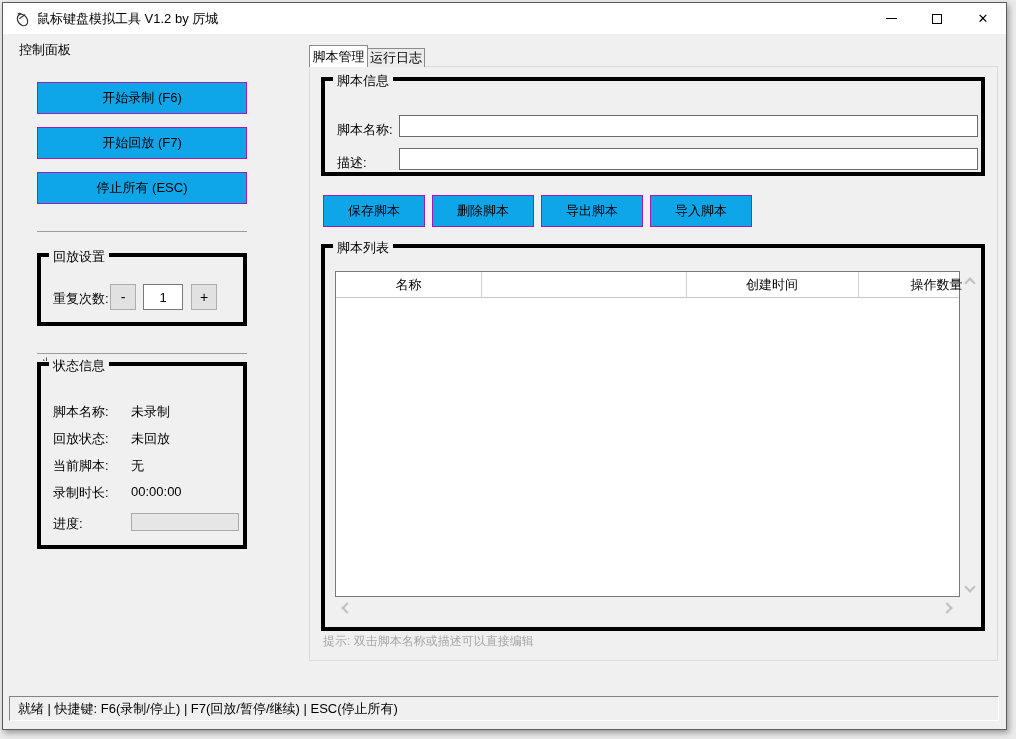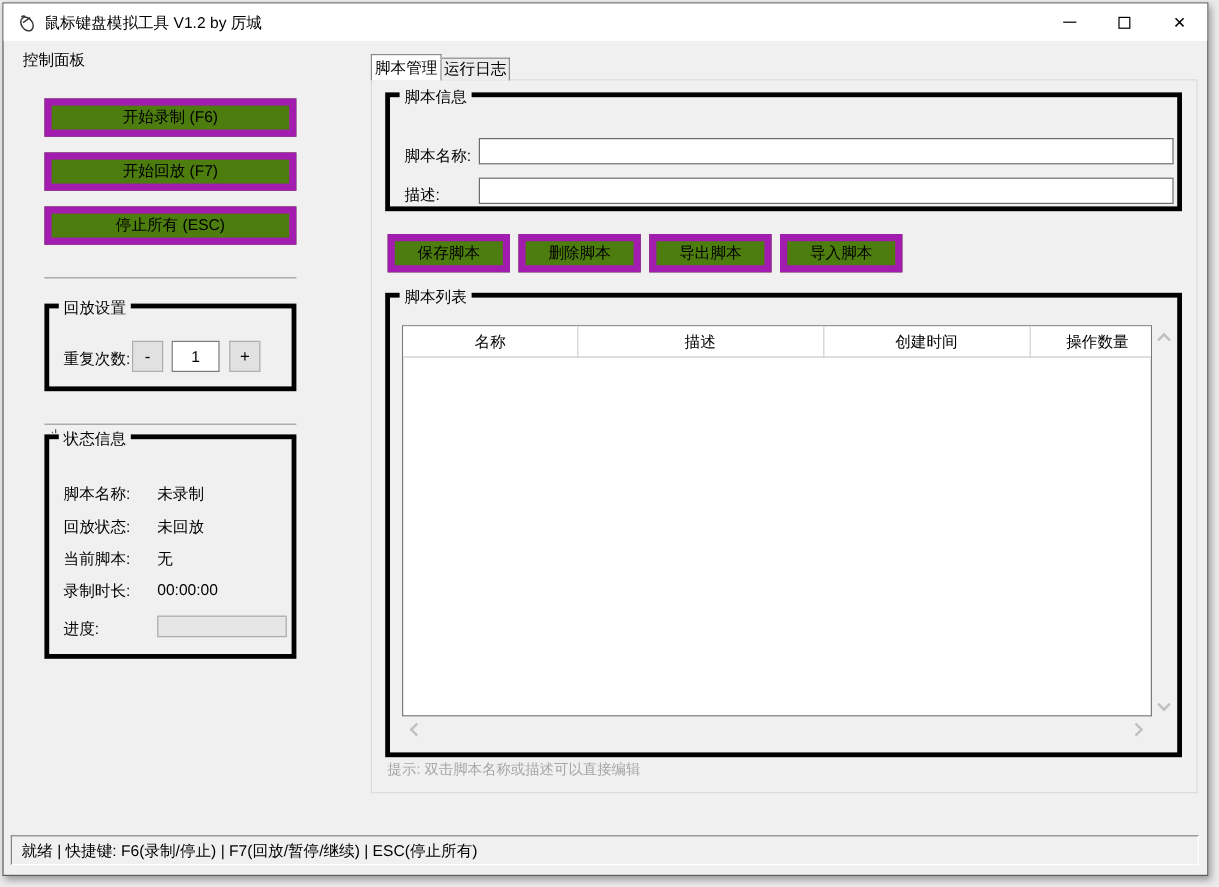--- a/index.html
+++ b/index.html
@@ -16,21 +16,21 @@
   .title-text { margin-left:6px; font-size:13px; color:#000; }
   .win-controls { position:absolute; right:0; top:0; height:31px; display:flex; }
   .wc { width:46px; height:31px; display:flex; align-items:center; justify-content:center;
     cursor:default; }
   .minbar { display:block; width:11px; height:1px; background:#000; }
   .maxbox { display:block; width:10px; height:10px; border:1px solid #000; }
   .wc.close span { font-size:13px; color:#000; line-height:1; }
 
   
   .lbl { position:absolute; font-size:13px; color:#000; white-space:nowrap; }
-  .btn { position:absolute; background:#4d7c0f; border:6px solid #a21caf; font-size:13px;
+  .btn { position:absolute; background:#0ea5e9; border:1px solid #a21caf; font-size:13px;
     color:#000; display:flex; align-items:center; justify-content:center; cursor:default;
     font-family:inherit; }
   .groupbox { position:absolute; border:4px solid #000000; }
   .groupbox > .gtitle { position:absolute; top:-9px; left:8px; background:#f0f0f0;
     padding:0 4px; font-size:13px; color:#000; white-space:nowrap; }
   .sep { position:absolute; height:1px; background:#9c9c9c; }
   .tinput { position:absolute; background:#fff; border:1px solid #6b6b6b; font-size:13px;
     padding:0 6px; font-family:inherit; color:#000; }
 
   
@@ -173,23 +173,22 @@
     <button class="btn" style="left:429px; top:192px; width:102px; height:32px;">删除脚本</button>
     <button class="btn" style="left:538px; top:192px; width:102px; height:32px;">导出脚本</button>
     <button class="btn" style="left:647px; top:192px; width:102px; height:32px;">导入脚本</button>
 
     <div class="groupbox" style="left:318px; top:241px; width:664px; height:387px;">
       <span class="gtitle">脚本列表</span>
 
       <div class="table">
         <div class="thead">
           <div class="th" style="left:0; width:145px;">名称</div>
-          <div class="th" style="left:145px; width:205px;">描述</div>
           <div class="th" style="left:350px; width:172px;">创建时间</div>
-          <div class="th" style="left:522px; width:103px;padding-left:10px;">操作数量</div>
+          <div class="th" style="left:544px; width:103px;padding-left:10px;">操作数量</div>
           <div class="colsep" style="left:145px;"></div>
           <div class="colsep" style="left:350px;"></div>
           <div class="colsep" style="left:522px;"></div>
         </div>
       </div>
 
       <div class="vscroll">
         <span class="chev up" style="left:2px; top:8px;"></span>
         <span class="chev down" style="left:2px; top:312px;"></span>
       </div>

